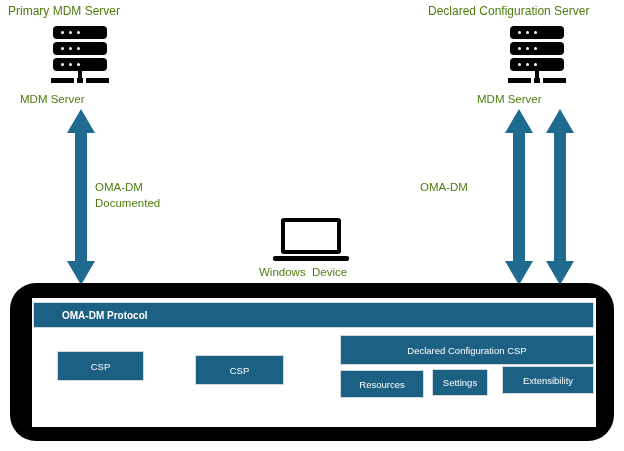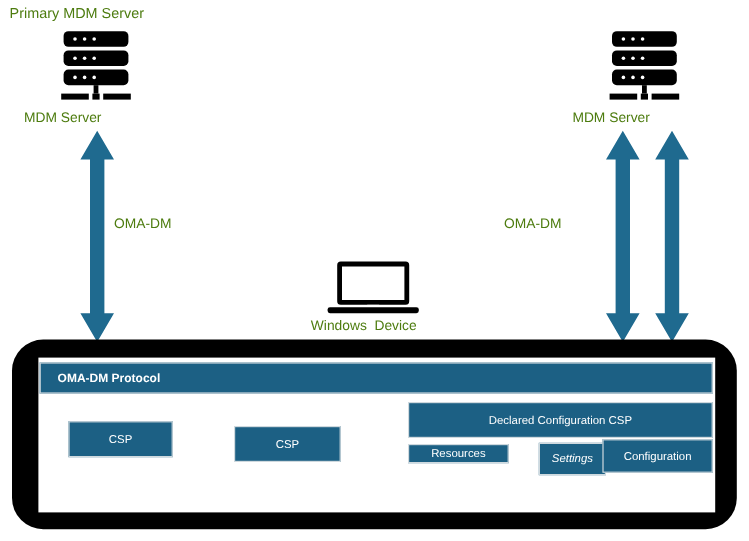--- a/index.html
+++ b/index.html
@@ -154,37 +154,38 @@
   .protocol-bar {
     position: absolute;
     background: #1c6084;
     border: 1px solid #cfd9de;
     box-sizing: border-box;
     color: #ffffff;
     font-size: 10px;
     font-weight: bold;
     display: flex;
     align-items: center;
-    padding-left: 14px;
+    padding-left: 28px;
   }
   .stack-caption {
     position: absolute;
     color: #2b2b2b;
     font-size: 9.5px;
     text-align: center;
     white-space: pre;
   }
 </style>
 </head>
 <body>
 
 <div id="canvas">
 
   <div class="lbl" style="left:8px; top:4px; font-size:12px;">Primary MDM Server</div>
 
+  <div class="lbl" style="left:428px; top:4px; font-size:12px;">Declared Configuration Server</div>
 
   <div class="server-icon" style="left:47px; top:24px;">
     <div class="server-unit server-u1">
       <span class="dot d1"></span>
         <span class="dot d2"></span>
         <span class="dot d3"></span>
     </div>
     <div class="server-unit server-u2">
       <span class="dot d1"></span>
         <span class="dot d2"></span>
@@ -227,20 +228,21 @@
 
   <div class="lbl lbl-center" style="left:477px; top:92px; width:120px;">MDM Server</div>
 
   <div class="arrow" style="left:66px; top:108px;">
     <svg width="30" height="178" viewBox="0 0 30 178">
       <polygon points="15,1 29,25 21,25 21,153 29,153 15,177 1,153 9,153 9,25 1,25" fill="#1f6a8f"></polygon>
     </svg>
   </div>
 
   <div class="lbl lbl-center" style="left:95px; top:180px; width:110px;">OMA-DM</div>
+  <div class="lbl lbl-center" style="left:95px; top:196px; width:110px;">Documented</div>
 
   <div class="arrow" style="left:504px; top:108px;">
     <svg width="30" height="178" viewBox="0 0 30 178">
       <polygon points="15,1 29,25 21,25 21,153 29,153 15,177 1,153 9,153 9,25 1,25" fill="#1f6a8f"></polygon>
     </svg>
   </div>
 
   <div class="arrow" style="left:545px; top:108px;">
     <svg width="30" height="178" viewBox="0 0 30 178">
       <polygon points="15,1 29,25 21,25 21,153 29,153 15,177 1,153 9,153 9,25 1,25" fill="#1f6a8f"></polygon>
@@ -262,20 +264,20 @@
   <div class="stack-inner" style="left:32px; top:298px; width:564px; height:129px;"></div>
 
   <div class="protocol-bar" style="left:33px; top:302px; width:561px; height:26px;">OMA-DM Protocol</div>
 
   <div class="box" style="left:57px; top:351px; width:87px; height:30px;">CSP</div>
 
   <div class="box" style="left:195px; top:355px; width:89px; height:30px;">CSP</div>
 
   <div class="box" style="left:340px; top:335px; width:254px; height:30px;">Declared Configuration CSP</div>
 
-  <div class="box" style="left:340px; top:370px; width:84px; height:16px;">Resources</div>
-
-  <div class="box" style="left:449px; top:369px; width:56px; height:27px;font-style:italic;">Settings</div>
-
-  <div class="box" style="left:502px; top:366px; width:92px; height:28px;">Configuration</div>
+  <div class="box" style="left:340px; top:370px; width:84px; height:28px;">Resources</div>
+
+  <div class="box" style="left:432px; top:369px; width:56px; height:27px;">Settings</div>
+
+  <div class="box" style="left:502px; top:366px; width:92px; height:28px;">Extensibility</div>
 
 
 </div>
 
 </body></html>

